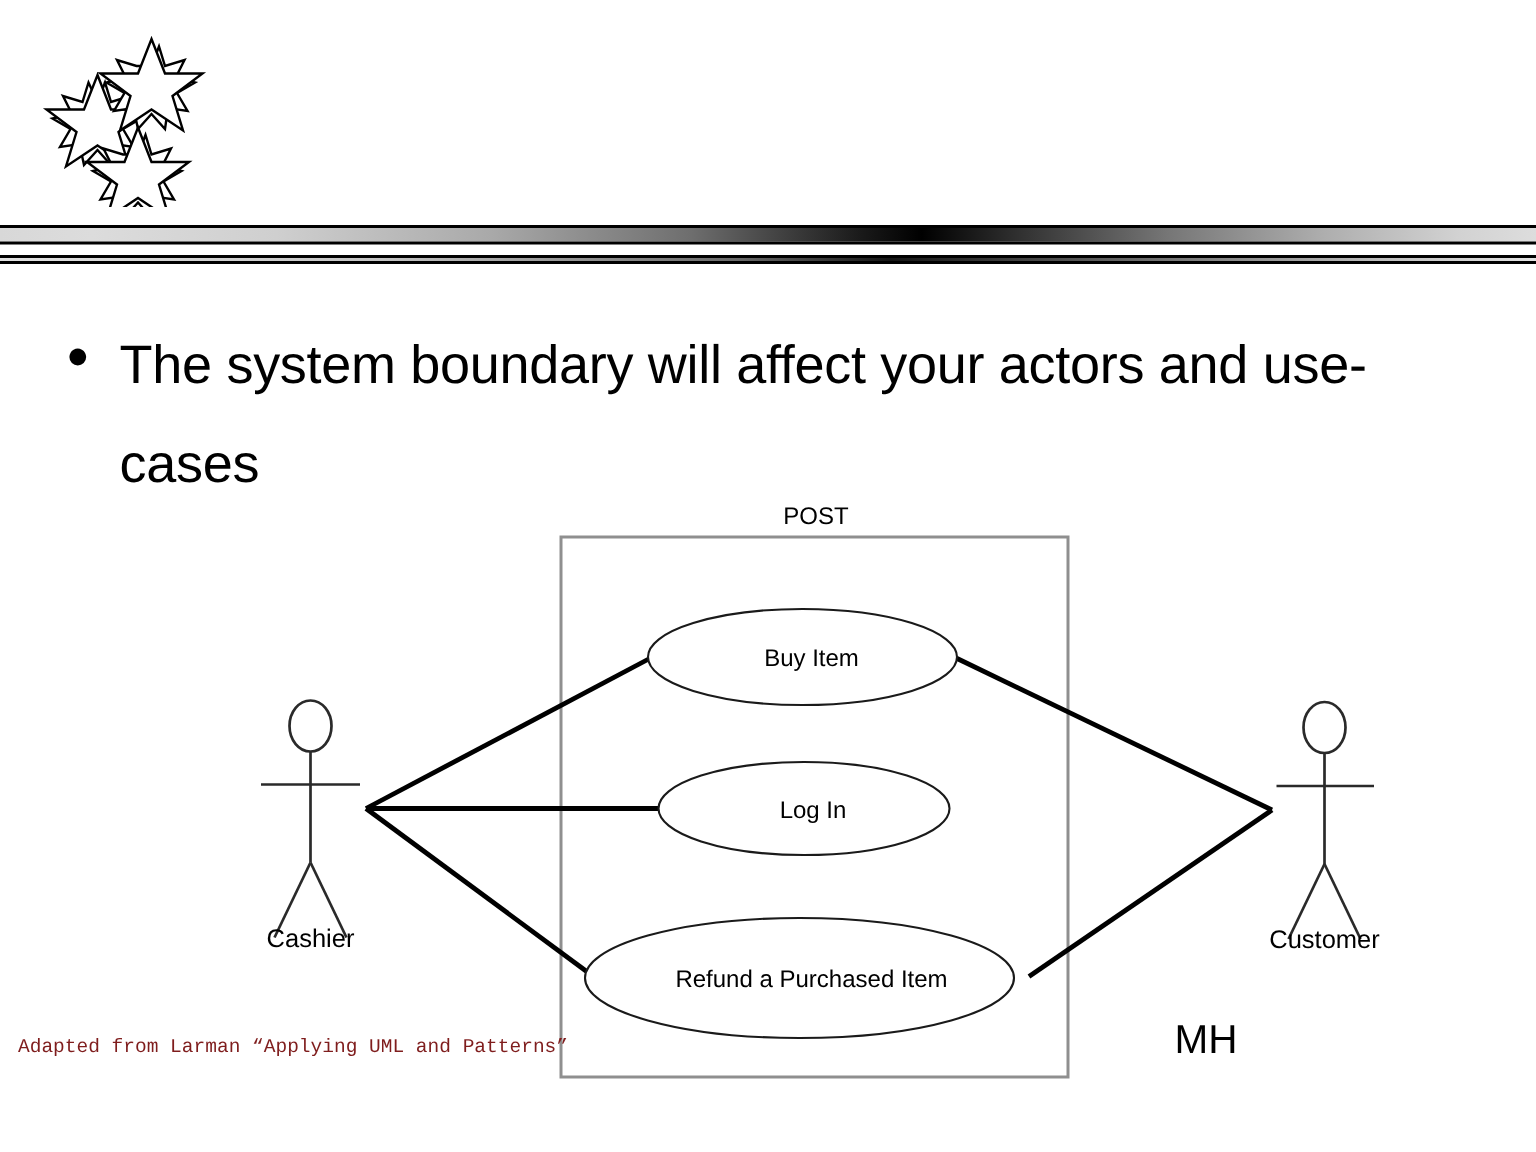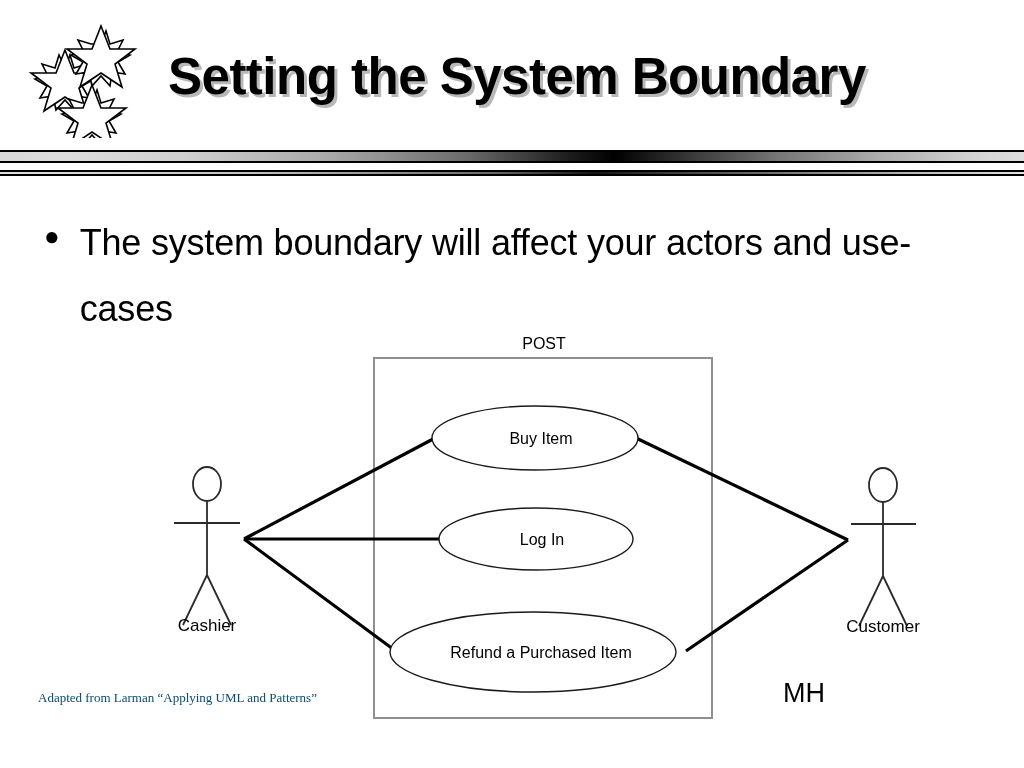--- a/index.html
+++ b/index.html
@@ -148,25 +148,25 @@
   }
   .actor-label {
     font-family: "Liberation Sans", sans-serif;
     font-size: 17px;
     fill: #000000;
   }
 
   
   #source-credit {
     position: absolute;
-    left: 38px;
+    left: 12px;
     top: 690px;
-    font-family: Liberation Serif, serif;
+    font-family: Liberation Mono, monospace;
     font-size: 13px;
-    color: #0c4a6e;
+    color: #7f1d1d;
     white-space: nowrap;
   }
   #author-initials {
     position: absolute;
     left: 783px;
     top: 678px;
     font-size: 27px;
     color: #000000;
   }
 </style>
@@ -184,21 +184,20 @@
 
         <polygon points="93,38 98,25 102,38 115,34 109,46 122,49 110,56 117,68 104,66 102,80 93,70 84,80 81,66 68,68 75,56 63,49 76,46 70,34 83,38"></polygon>
         <polygon points="93,20 102,43 127,43 107,58 114,81 93,67 72,81 79,58 59,43 84,43"></polygon>
 
         <polygon points="84,97 89,84 93,97 106,93 100,105 113,108 101,115 108,127 95,125 93,139 84,129 75,139 72,125 59,127 66,115 54,108 67,105 61,93 74,97"></polygon>
         <polygon points="84,79 93,102 118,102 98,117 105,140 84,126 63,140 70,117 50,102 75,102"></polygon>
       </g>
     </svg>
   </div>
 
-  <div id="slide-title">Setting the System Boundary</div>
 </div>
 
 <div id="divider-thick"></div>
 <div id="divider-thin"></div>
 
 <div id="bullet-list">
   <div class="bullet-row">
     <span class="bullet-marker">●</span>
     <span class="bullet-text">The system boundary will affect your actors and use-cases</span>
   </div>

